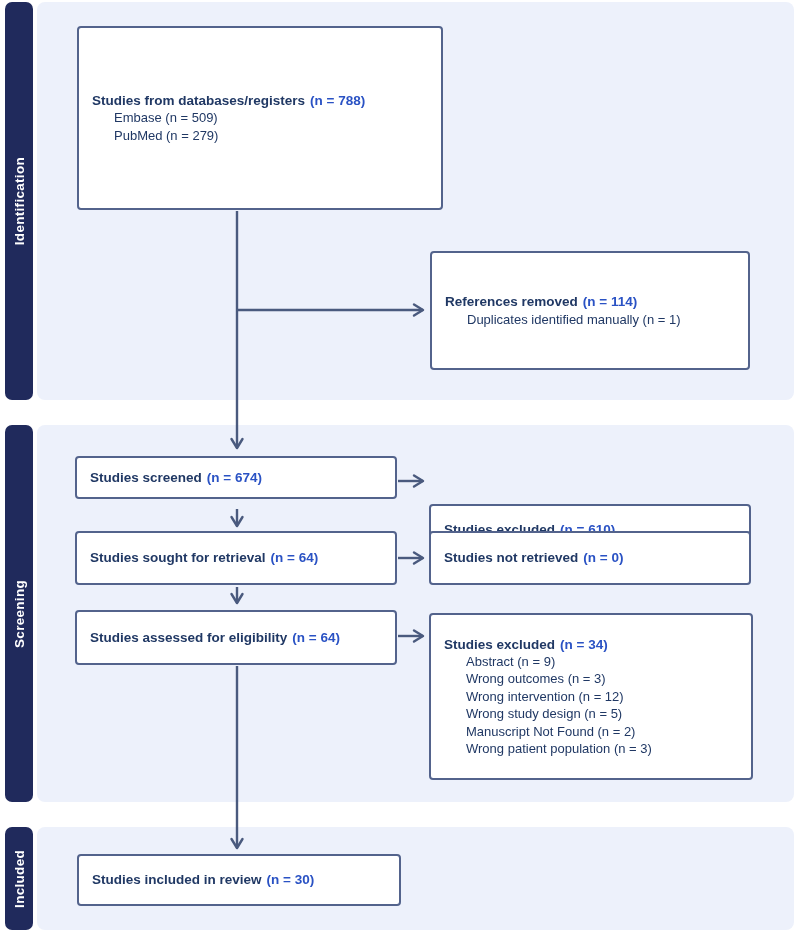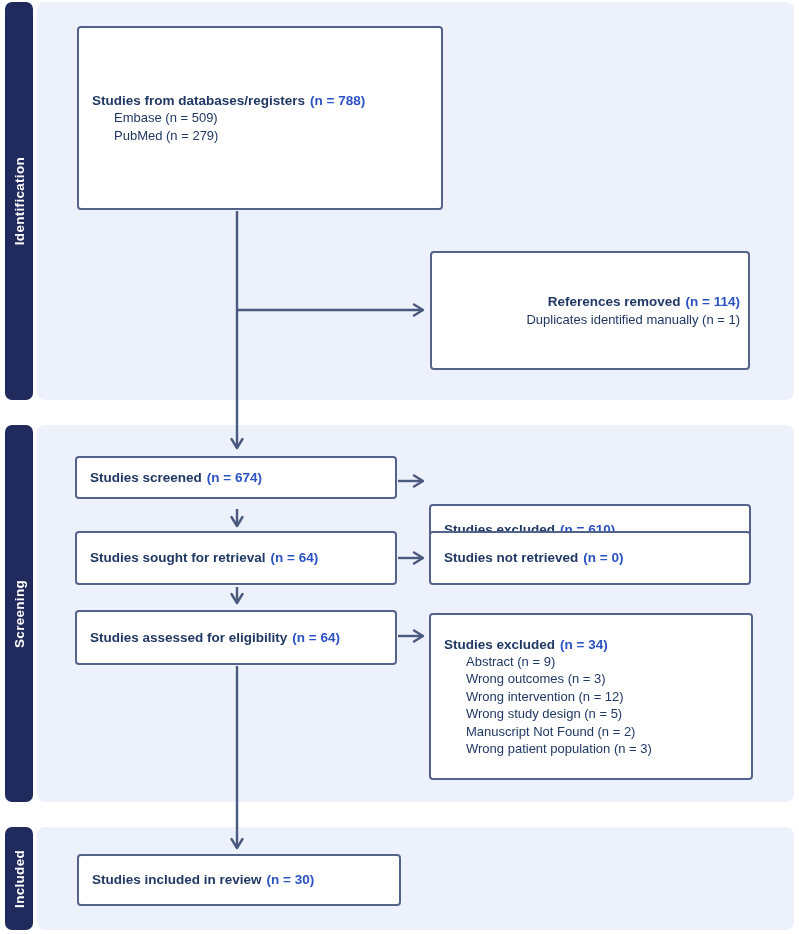--- a/index.html
+++ b/index.html
@@ -119,21 +119,21 @@
   </svg>
 
   <div class="box" style="left:77px; top:26px; width:366px; height:184px;">
     <div class="title">
       <span>Studies from databases/registers</span><span class="count">(n = 788)</span>
     </div>
     <div class="item">Embase (n = 509)</div>
     <div class="item">PubMed (n = 279)</div>
   </div>
 
-  <div class="box" style="left:430px; top:251px; width:320px; height:119px;align-items:flex-end;">
+  <div class="box" style="left:430px; top:251px; width:320px; height:119px;">
     <div class="title">
       <span>References removed</span><span class="count">(n = 114)</span>
     </div>
     <div class="item">Duplicates identified manually (n = 1)</div>
   </div>
 
   <div class="box" style="left:75px; top:456px; width:322px; height:43px;">
     <div class="title">
       <span>Studies screened</span><span class="count">(n = 674)</span>
     </div>

